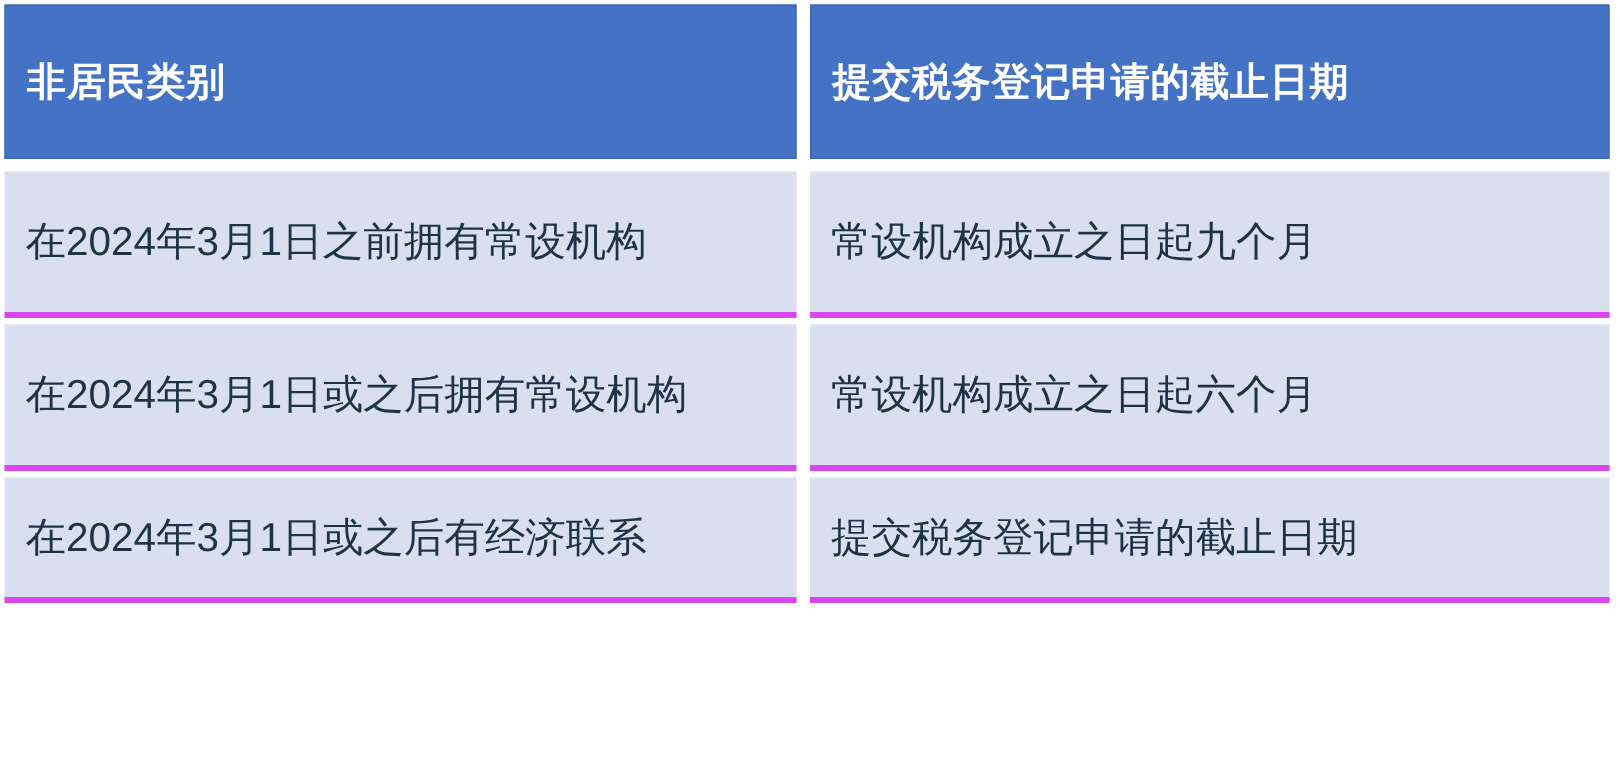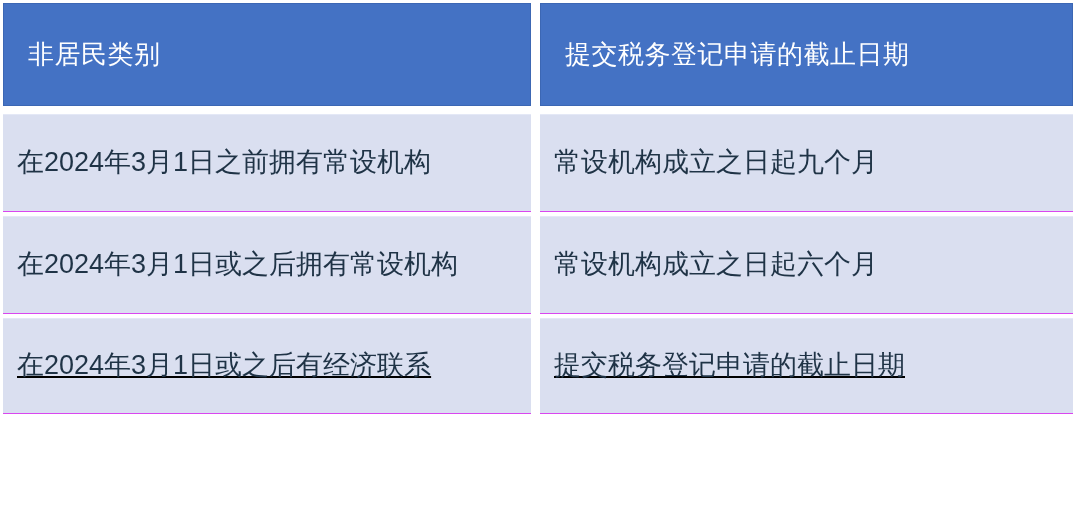--- a/index.html
+++ b/index.html
@@ -42,23 +42,22 @@
     height: 103px;
     margin-bottom: 8px;
   }
 
   .data-row {
     height: 98px;
     margin-bottom: 4px;
   }
 
   .data-row.last {
-    height: 96px;
+    height: 84px;
     margin-bottom: 4px;
-    text-decoration: underline;
   }
 
   .cell {
     box-sizing: border-box;
     display: flex;
     align-items: center;
     overflow: hidden;
   }
 
   .cell.col-1 {
@@ -74,30 +73,30 @@
   }
 
   .header-row .cell {
     background: #4472c4;
     border: 1px solid #3c67b4;
   }
 
   .header-row .cell-text {
     color: #ffffff;
     font-size: 26px;
-    font-weight: 400;
+    font-weight: 700;
     letter-spacing: 0.5px;
-    padding-left: 24px;
+    padding-left: 14px;
     line-height: 1.2;
   }
 
   .data-row .cell {
     background: #dadff0;
     border-top: 1px solid #e4e8f6;
-    border-bottom: 1px solid #d946ef;
+    border-bottom: 4px solid #d946ef;
   }
 
   .data-row .cell-text {
     color: #1f3346;
     font-size: 27px;
     font-weight: 400;
     padding-left: 14px;
     line-height: 1.25;
     white-space: nowrap;
   }

